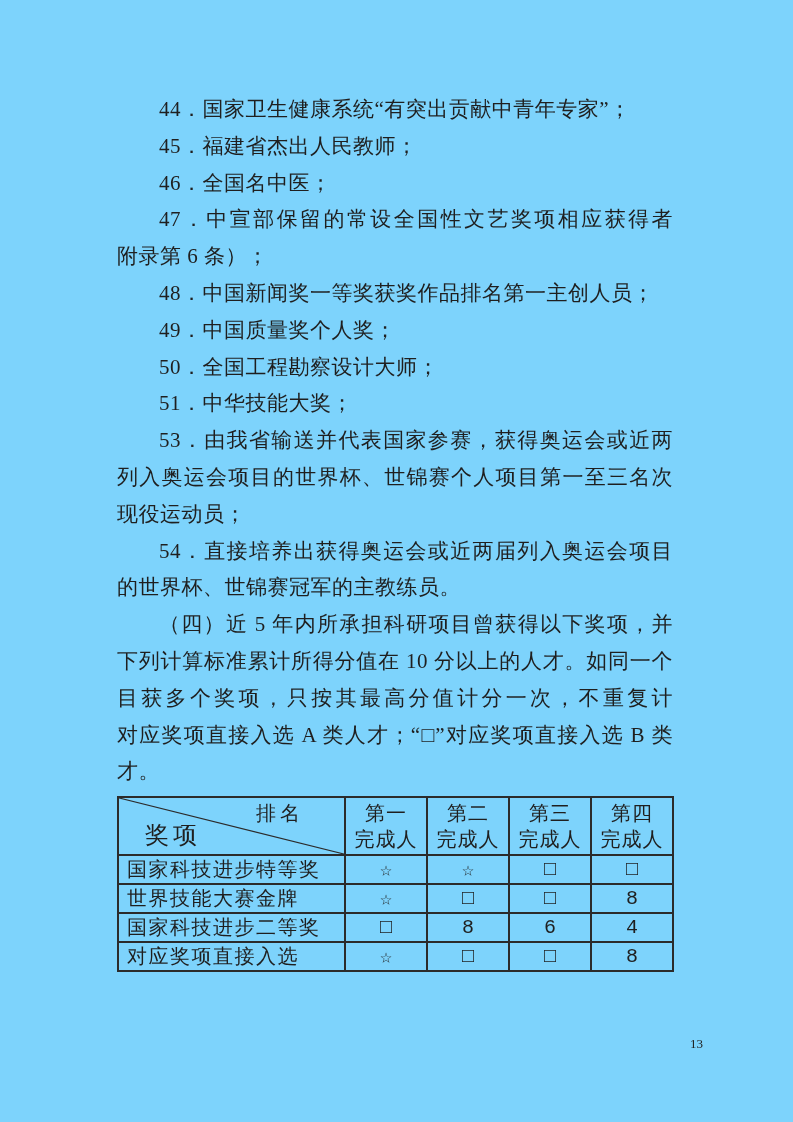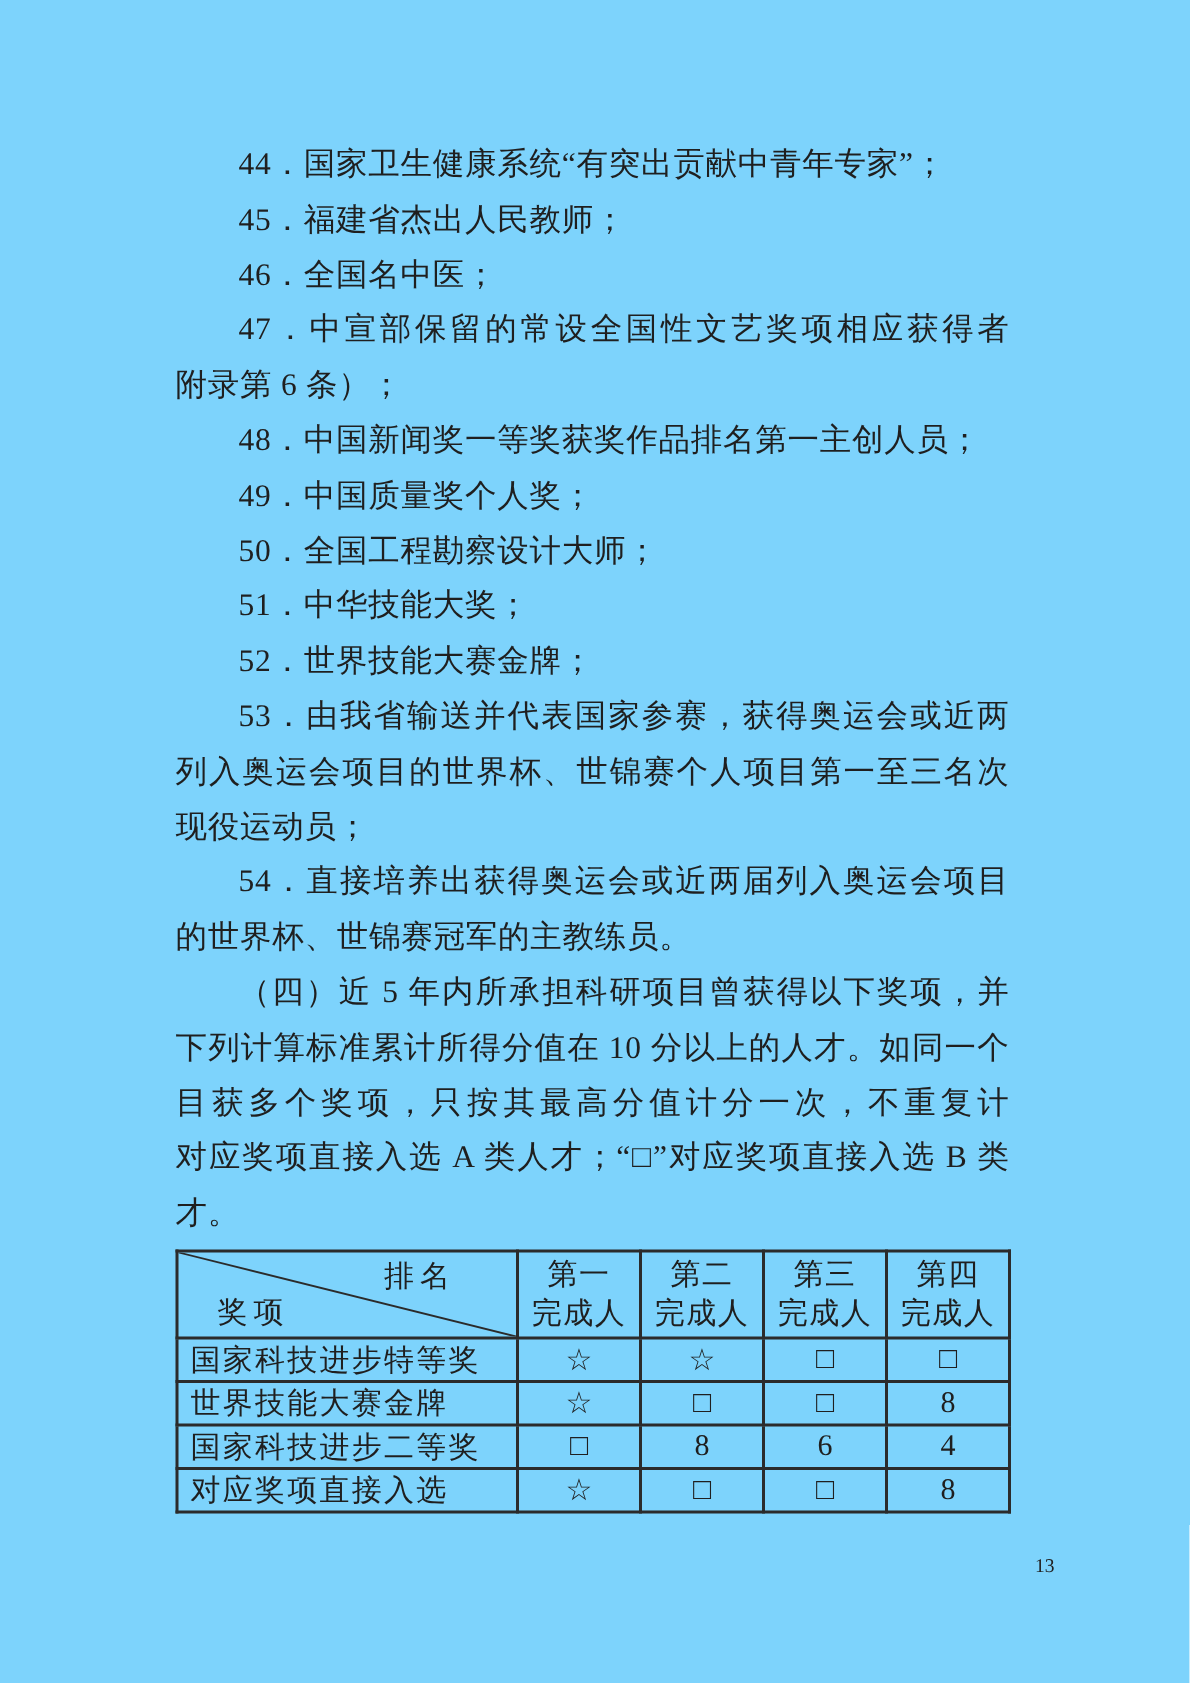--- a/index.html
+++ b/index.html
@@ -64,31 +64,31 @@
   }
   .corner-top {
     position: absolute;
     top: 2px; right: 40px;
     font-size: 20px;
     letter-spacing: 4px;
   }
   .corner-bottom {
     position: absolute;
     bottom: 3px; left: 26px;
-    font-size: 20px;
+    font-size: 24px;
     letter-spacing: 4px;
     text-align: right;
   }
   th.colhead { height: 56px; margin-top: 32px; }
   th.colhead .h1, th.colhead .h2 {
     display: block;
     line-height: 26px;
     letter-spacing: 1px;
   }
-  tr.datarow { height: 19px; }
+  tr.datarow { height: 19px; font-family: Liberation Mono, monospace; }
   tr.datarow td.lbl {
     text-align: left;
     padding-left: 8px;
     letter-spacing: 1.5px;
   }
   tr.datarow td.sym {
     font-size: 20px;
   }
   .pagenum {
     position: absolute;
@@ -108,21 +108,20 @@
 
     <div class="ln indent">44．国家卫生健康系统“有突出贡献中青年专家”；</div>
     <div class="ln indent">45．福建省杰出人民教师；</div>
     <div class="ln indent">46．全国名中医；</div>
     <div class="ln indent fill">47．中宣部保留的常设全国性文艺奖项相应获得者（见</div>
     <div class="ln">附录第 6 条）；</div>
     <div class="ln indent">48．中国新闻奖一等奖获奖作品排名第一主创人员；</div>
     <div class="ln indent">49．中国质量奖个人奖；</div>
     <div class="ln indent">50．全国工程勘察设计大师；</div>
     <div class="ln indent">51．中华技能大奖；</div>
-    <div class="ln indent">52．世界技能大赛金牌；</div>
     <div class="ln indent fill">53．由我省输送并代表国家参赛，获得奥运会或近两届</div>
     <div class="ln fill">列入奥运会项目的世界杯、世锦赛个人项目第一至三名次的</div>
     <div class="ln">现役运动员；</div>
     <div class="ln indent fill">54．直接培养出获得奥运会或近两届列入奥运会项目</div>
     <div class="ln">的世界杯、世锦赛冠军的主教练员。</div>
     <div class="ln indent fill">（四）近 5 年内所承担科研项目曾获得以下奖项，并按</div>
     <div class="ln fill">下列计算标准累计所得分值在 10 分以上的人才。如同一个项</div>
     <div class="ln fill">目获多个奖项，只按其最高分值计分一次，不重复计分。“☆”</div>
     <div class="ln fill">对应奖项直接入选 A 类人才；“□”对应奖项直接入选 B 类人</div>
     <div class="ln">才。</div>

